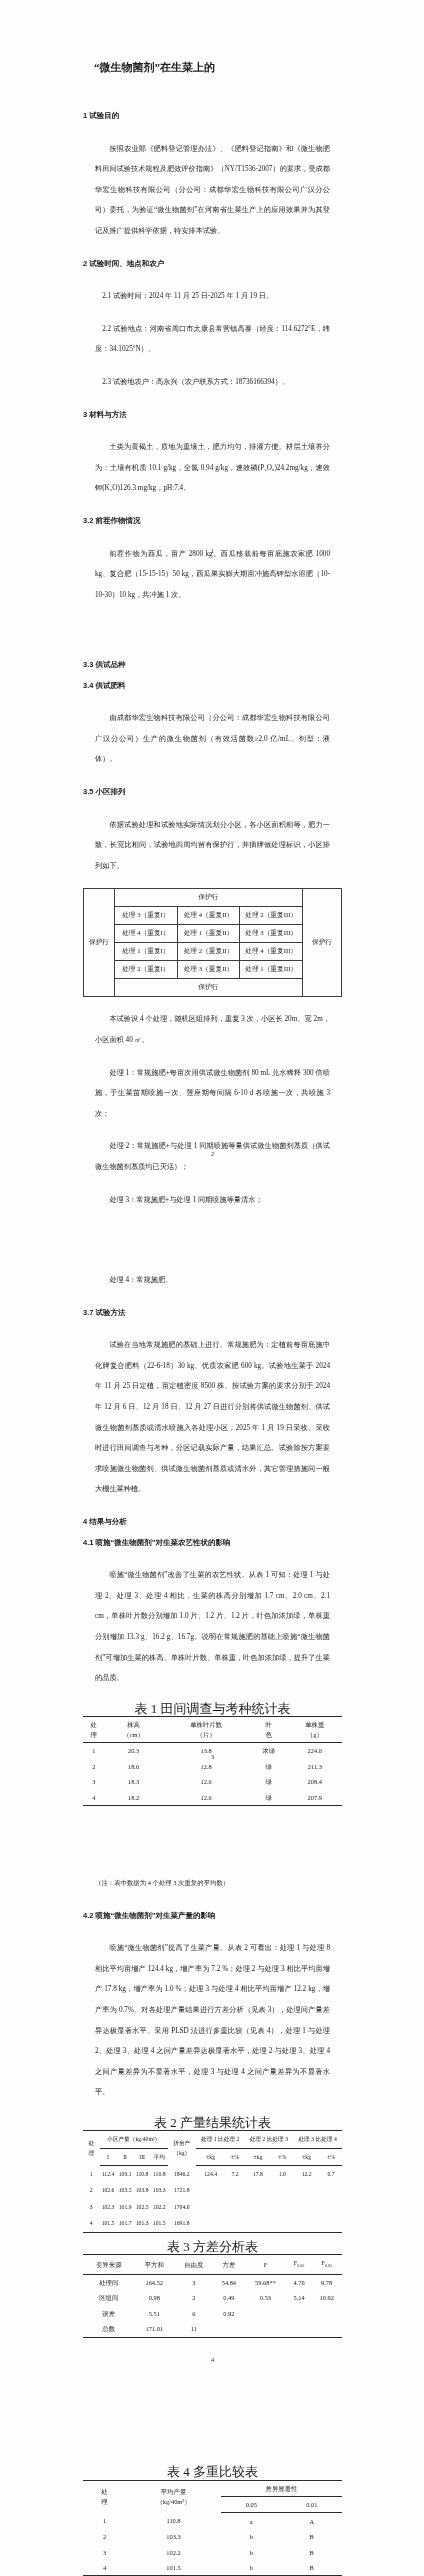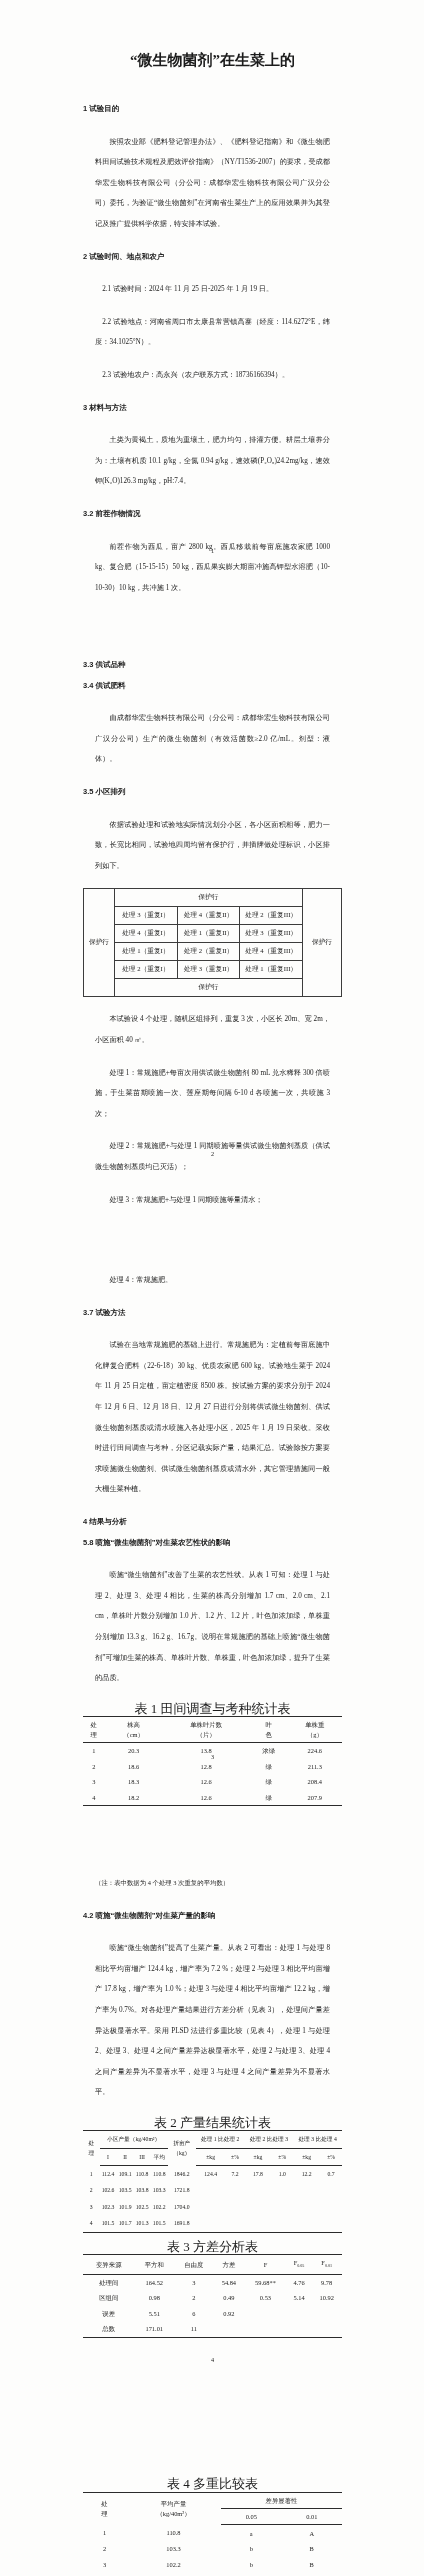--- a/index.html
+++ b/index.html
@@ -1,21 +1,21 @@
 <!DOCTYPE html>
 <html style="font-size:8.2px"><head>
 <meta charset="utf-8">
 <style>
   html,body{margin:0;padding:0;background:#ffffff;}
   .sheet{position:relative;width:425px;height:3606px;background:#fdfdfc;overflow:hidden;
          font-family:"Liberation Serif","DejaVu Serif",serif;color:#1c1c1c;}
   .page{position:relative;width:425px;height:603px;box-sizing:border-box;
         padding:52px 83px 0 83px;font-size:7.2px;line-height:20.6px;}
   .page--first{padding-top:44px;}
-  .title{margin:4px;text-align:center;font-size:15px;line-height:24px;font-weight:700;}
+  .title{margin:11px;text-align:left;font-size:11px;line-height:24px;font-weight:700;}
   .h{margin:0;font-family:"Liberation Sans","DejaVu Sans",sans-serif;font-weight:700;font-size:7.5px;}
   .p{margin:12px;text-indent:2em;text-align:justify;}
   .p--num{text-indent:1em;}
   .p--flat{text-indent:0;}
   .small{font-size:6.4px;}
   .mt{margin-top:27px;}
   .pagenum{position:absolute;bottom:49px;left:0;width:100%;text-align:center;
            font-size:6.2px;line-height:7.2px;}
   
   .plot{width:100%;border-collapse:collapse;table-layout:fixed;margin:3.1px 0 2.1px 0;
@@ -99,21 +99,21 @@
     <p class="p">处理 2：常规施肥+与处理 1 同期喷施等量供试微生物菌剂基质（供试微生物菌剂基质均已灭活）；</p>
     <p class="p">处理 3：常规施肥+与处理 1 同期喷施等量清水；</p>
     <div class="pagenum">2</div>
   </div>
 
   <div class="page">
     <p class="p">处理 4：常规施肥。</p>
     <p class="h">3.7 试验方法</p>
     <p class="p">试验在当地常规施肥的基础上进行。常规施肥为：定植前每亩底施中化牌复合肥料（22-6-18）30 kg、优质农家肥 600 kg。试验地生菜于 2024 年 11 月 25 日定植，亩定植密度 8500 株。按试验方案的要求分别于 2024 年 12 月 6 日、12 月 18 日、12 月 27 日进行分别将供试微生物菌剂、供试微生物菌剂基质或清水喷施入各处理小区，2025 年 1 月 19 日采收。采收时进行田间调查与考种，分区记载实际产量，结果汇总。试验除按方案要求喷施微生物菌剂、供试微生物菌剂基质或清水外，其它管理措施同一般大棚生菜种植。</p>
     <p class="h">4 结果与分析</p>
-    <p class="h">5.8 喷施“微生物菌剂”对生菜农艺性状的影响</p>
+    <p class="h">4.1 喷施“微生物菌剂”对生菜农艺性状的影响</p>
     <p class="p">喷施“微生物菌剂”改善了生菜的农艺性状。从表 1 可知：处理 1 与处理 2、处理 3、处理 4 相比，生菜的株高分别增加 1.7 cm、2.0 cm、2.1 cm，单株叶片数分别增加 1.0 片、1.2 片、1.2 片，叶色加浓加绿，单株重分别增加 13.3 g、16.2 g、16.7g。说明在常规施肥的基础上喷施“微生物菌剂”可增加生菜的株高、单株叶片数、单株重，叶色加浓加绿，提升了生菜的品质。</p>
 
     <p class="cap">表 1    田间调查与考种统计表</p>
     <table class="t3l">
       <thead>
         <tr>
           <th>处
 理</th>
           <th>株高
 （cm）</th>
@@ -299,21 +299,21 @@
           <td></td>
           <td></td>
           <td></td>
         </tr>
       </tbody>
     </table>
     <div class="pagenum">4</div>
   </div>
 
   <div class="page">
-    <p class="cap" style="margin-top:12px">表 4   多重比较表</p>
+    <p class="cap" style="margin-top:0">表 4   多重比较表</p>
     <table class="t3l">
       <thead>
         <tr>
           <th rowspan="2" style="width:41px">处
 理</th>
           <th rowspan="2" style="width:93px">平均产量
 （kg/40m²）</th>
           <th colspan="2" class="grp">差异显著性</th>
         </tr>
         <tr>

